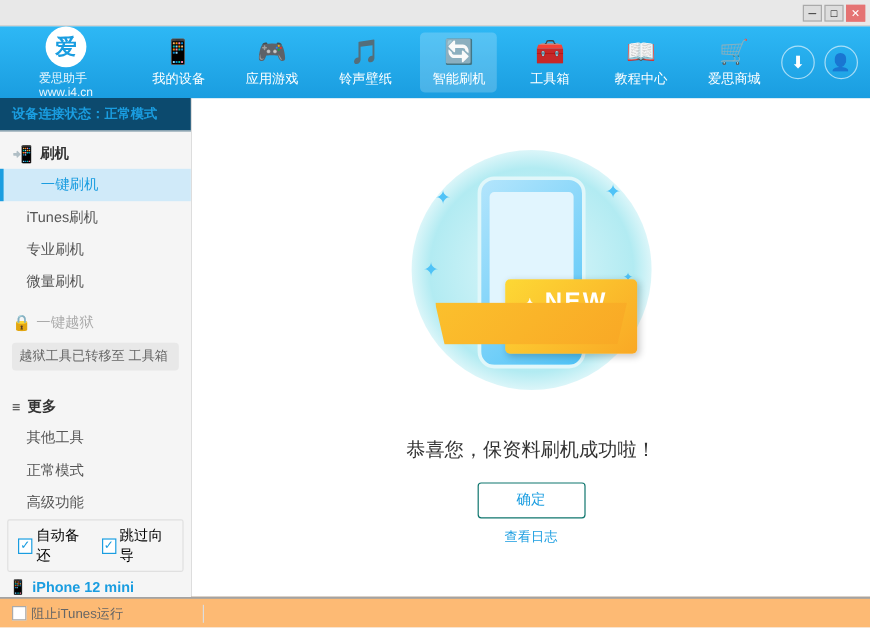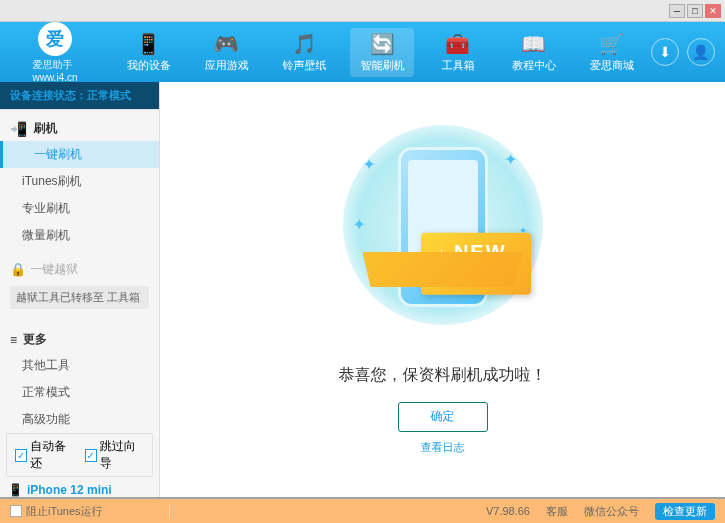--- a/index.html
+++ b/index.html
@@ -498,19 +498,13 @@
     <a class="retry-link">查看日志</a>
   </div>
 </div>
 
 <div class="bottom-bar">
   <div class="bottom-left">
     <div class="checkbox-box" style="border-color:#aaa; color:#aaa; width:12px; height:12px; font-size:9px; display:inline-flex; align-items:center; justify-content:center;"></div>
     <span>阻止iTunes运行</span>
   </div>
   <div class="bottom-device"></div>
-  <div class="bottom-right">
-    <span>V7.98.66</span>
-    <span class="bottom-link">客服</span>
-    <span class="bottom-link">微信公众号</span>
-    <span class="update-btn">检查更新</span>
-  </div>
 </div>
 
 </body></html>

